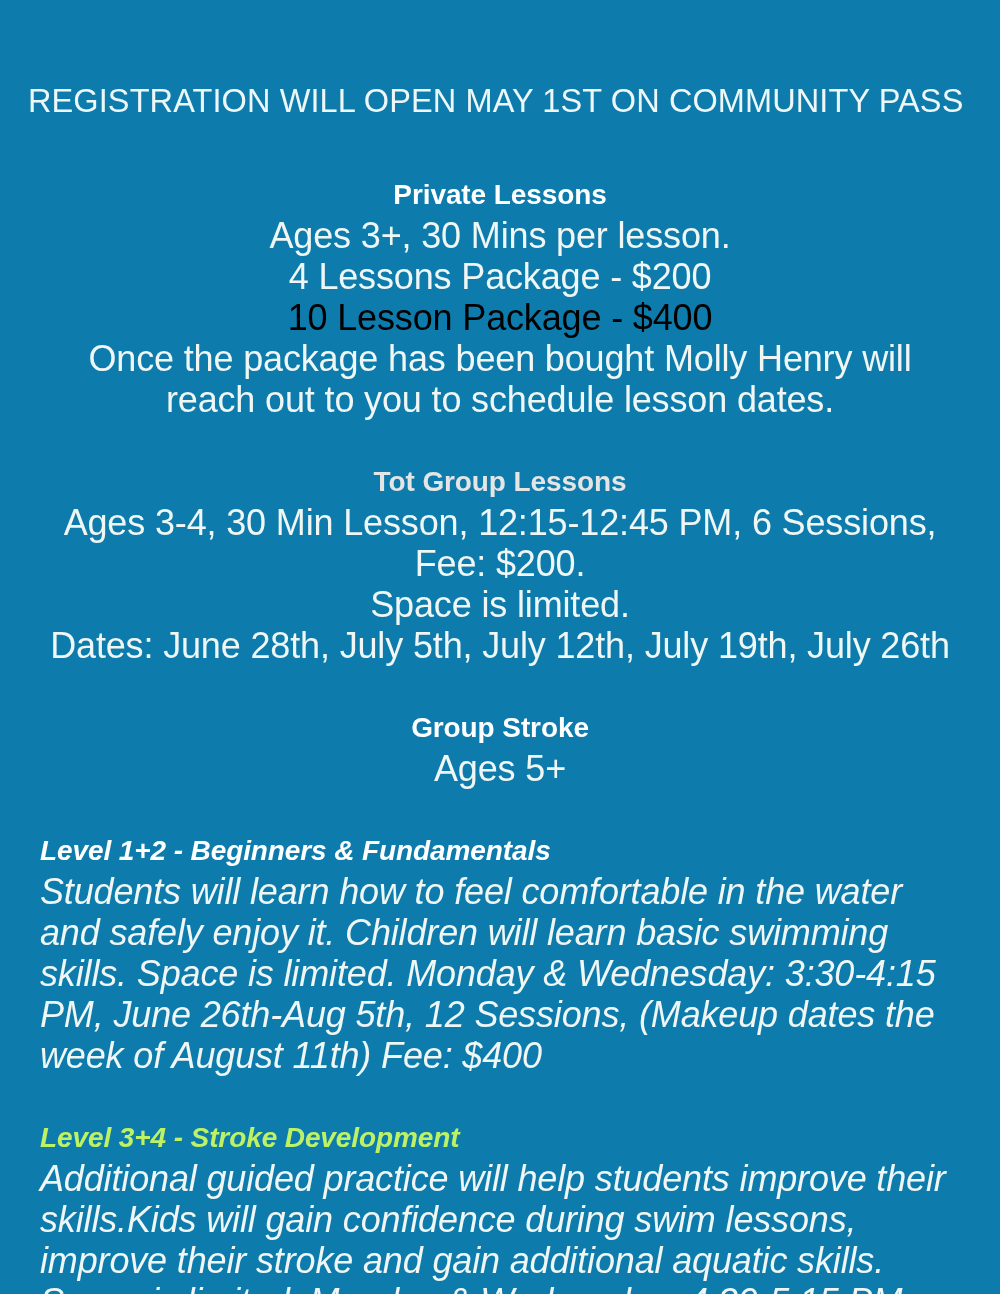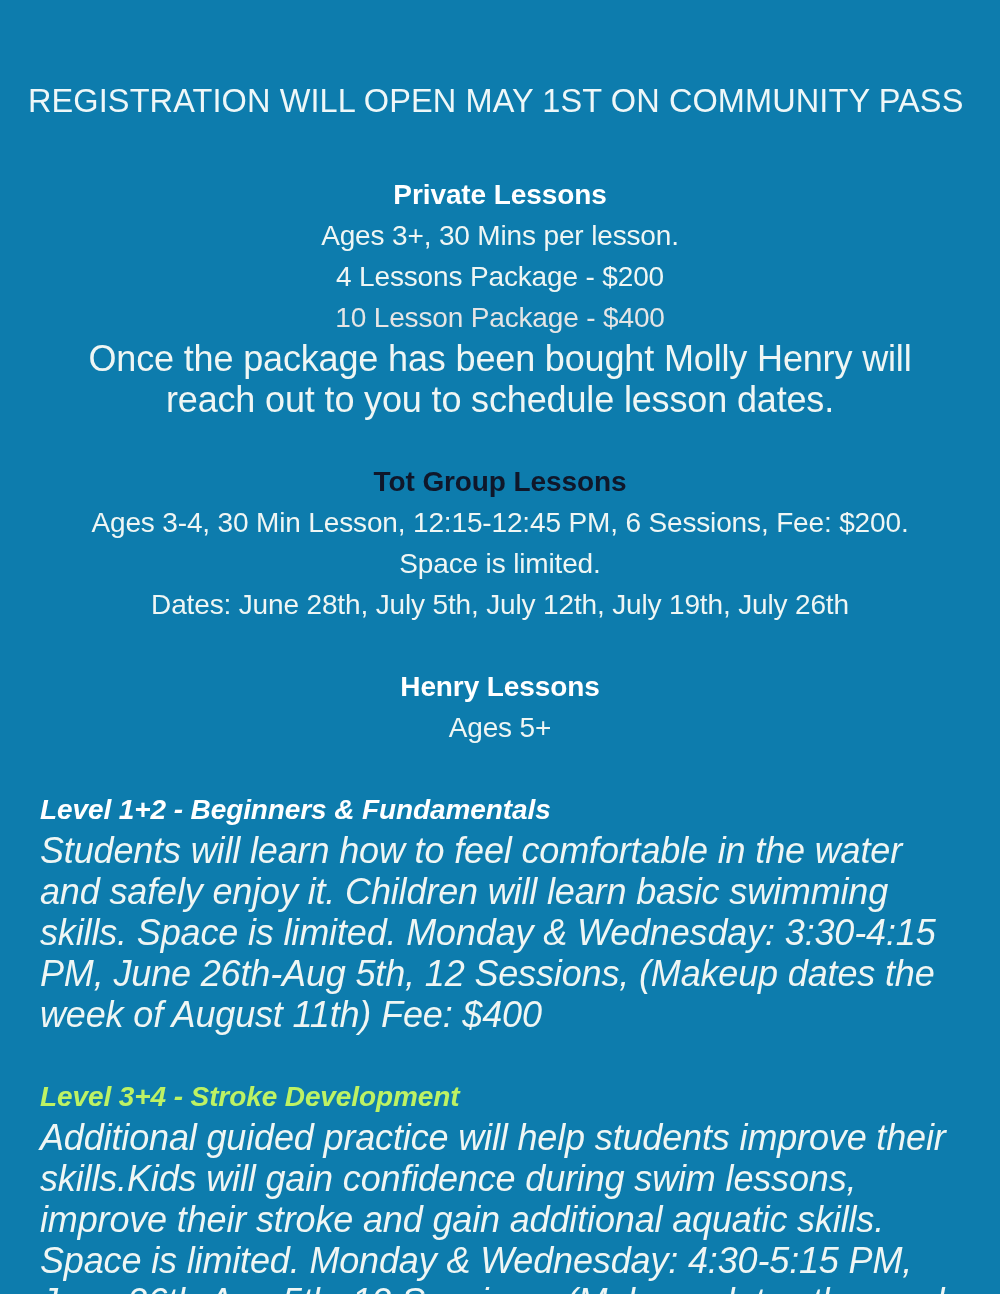--- a/index.html
+++ b/index.html
@@ -67,21 +67,21 @@
     font-size: 28px;
     font-weight: 700;
     color: #ffffff;
     line-height: 41px;
     margin: 0;
     letter-spacing: -0.1px;
   }
 
   .sec-line {
     font-family: "Liberation Sans", sans-serif;
-    font-size: 28px;
+    font-size: 36px;
     font-weight: 400;
     color: #eff6f4;
     line-height: 41px;
     margin: 0;
     letter-spacing: -0.15px;
   }
 
   
   .sec-para {
     font-family: "Liberation Sans", sans-serif;
@@ -100,31 +100,31 @@
 
   <div class="title-bar">
     <div class="title-text" style="font-size: 32.5px;">REGISTRATION WILL OPEN  MAY 1ST ON COMMUNITY PASS</div>
   </div>
 
   <div class="content" id="content-root">
       <div class="section centered">
         <div class="sec-heading" style="color: rgb(255, 255, 255);">Private Lessons</div>
         <div class="sec-line" style="color: rgb(239, 246, 244);">Ages 3+, 30 Mins per lesson.</div>
         <div class="sec-line" style="color: rgb(239, 246, 244);">4 Lessons Package - $200</div>
-        <div class="sec-line" style="color: #e5e5e5;">10 Lesson Package - $400</div>
+        <div class="sec-line" style="color: #000000;">10 Lesson Package - $400</div>
         <div class="sec-para" style="color: rgb(239, 246, 244);">Once the package has been bought Molly Henry will reach out to you to schedule lesson dates.</div>
       </div>
       <div class="section centered">
-        <div class="sec-heading" style="color: #0f172a;">Tot Group Lessons</div>
+        <div class="sec-heading" style="color: #e5e5e5;">Tot Group Lessons</div>
         <div class="sec-line" style="color: rgb(239, 246, 244);">Ages 3-4, 30 Min Lesson, 12:15-12:45 PM, 6 Sessions, Fee: $200.</div>
         <div class="sec-line" style="color: rgb(239, 246, 244); text-align: center;">Space is limited.</div>
         <div class="sec-line" style="color: rgb(239, 246, 244);">Dates: June 28th, July 5th, July 12th, July 19th, July 26th</div>
       </div>
       <div class="section centered">
-        <div class="sec-heading" style="color: rgb(255, 255, 255);">Henry Lessons</div>
+        <div class="sec-heading" style="color: rgb(255, 255, 255);">Group Stroke</div>
         <div class="sec-line" style="color: rgb(239, 246, 244);">Ages 5+</div>
       </div>
       <div class="section left-aligned">
         <div class="sec-heading" style="color: rgb(255, 255, 255);">Level 1+2 - Beginners &amp; Fundamentals</div>
         <div class="sec-para" style="color: rgb(239, 246, 244);">Students will learn how to feel comfortable in the water and safely enjoy it. Children will learn basic swimming skills. Space is limited. Monday &amp; Wednesday: 3:30-4:15 PM, June 26th-Aug 5th, 12 Sessions, (Makeup dates the week of August 11th) Fee: $400</div>
       </div>
       <div class="section left-aligned">
         <div class="sec-heading" style="color: #bef264;">Level 3+4 - Stroke Development</div>
         <div class="sec-para" style="color: rgb(239, 246, 244);">Additional guided practice will help students improve their skills.Kids will gain confidence during swim lessons, improve their stroke and gain additional aquatic skills. Space is limited. Monday &amp; Wednesday: 4:30-5:15 PM, June 26th-Aug 5th, 12 Sessions, (Makeup dates the week of August 11th) Fee: $400</div>
       </div>

